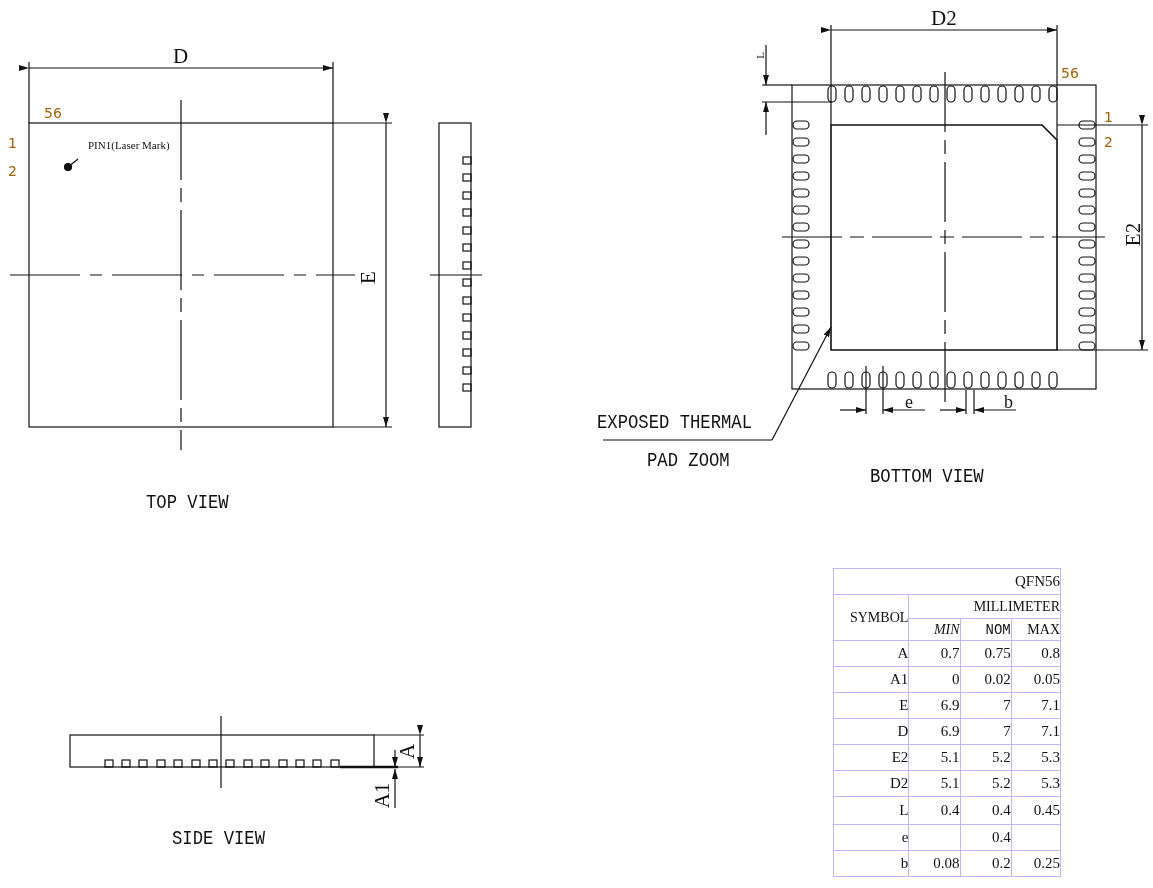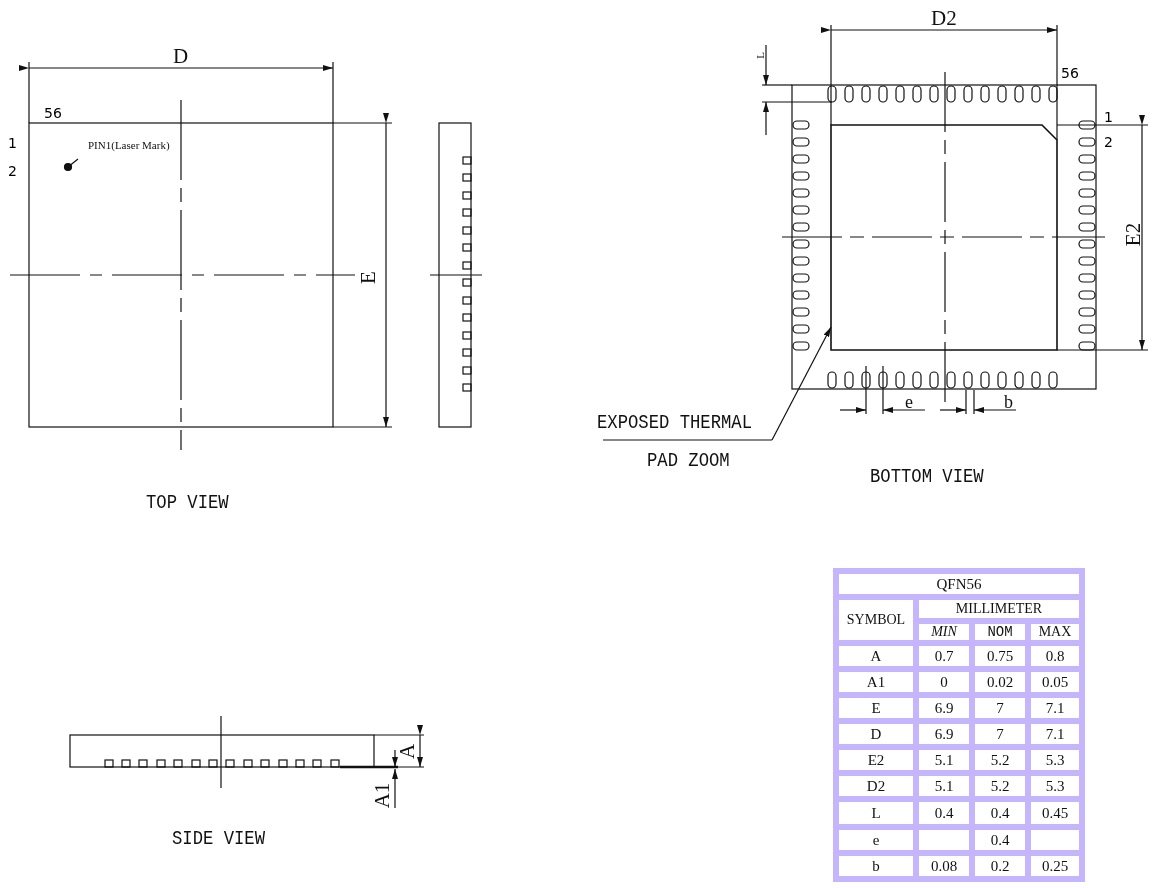--- a/index.html
+++ b/index.html
@@ -1,25 +1,25 @@
 <!DOCTYPE html>
 <html><head>
 <meta charset="utf-8">
 <style>
   html,body{margin:0;padding:0;background:#fff;}
   body{width:1153px;height:888px;position:relative;overflow:hidden;font-family:"Liberation Serif","DejaVu Serif",serif;color:#111;}
   svg.drawing{position:absolute;left:0;top:0;}
   .lbl{position:absolute;white-space:nowrap;line-height:1;}
   .caption{font-family:"Liberation Mono","DejaVu Sans Mono",monospace;font-size:21px;letter-spacing:0px;transform:scaleX(0.82);transform-origin:left top;}
   .dim{font-family:"Liberation Serif",serif;font-size:21px;}
-  .pin{font-family:"DejaVu Sans",sans-serif;font-size:14px;color:#000000;}
+  .pin{font-family:"DejaVu Sans",sans-serif;font-size:14px;color:#a16207;}
   .small{font-family:"Liberation Serif",serif;font-size:11px;}
   .rot{transform:rotate(-90deg);transform-origin:center center;}
   table.spec{position:absolute;left:833px;top:568px;border-collapse:collapse;font-family:"Liberation Serif",serif;color:#111;}
-  table.spec td{border:6px solid #c4b5fd;text-align:center;padding:0;font-size:15px;}
+  table.spec td{border:1px solid #c4b5fd;text-align:right;padding:0;font-size:15px;}
   table.spec .h{font-size:14px;}
 </style>
 </head>
 <body>
 
 <svg class="drawing" width="1153" height="888" viewBox="0 0 1153 888">
   <defs>
     <marker id="ar" markerWidth="10" markerHeight="6" refX="10" refY="3" orient="auto" markerUnits="userSpaceOnUse">
       <path d="M0,0 L10,3 L0,6 z" fill="#111"></path>
     </marker>

